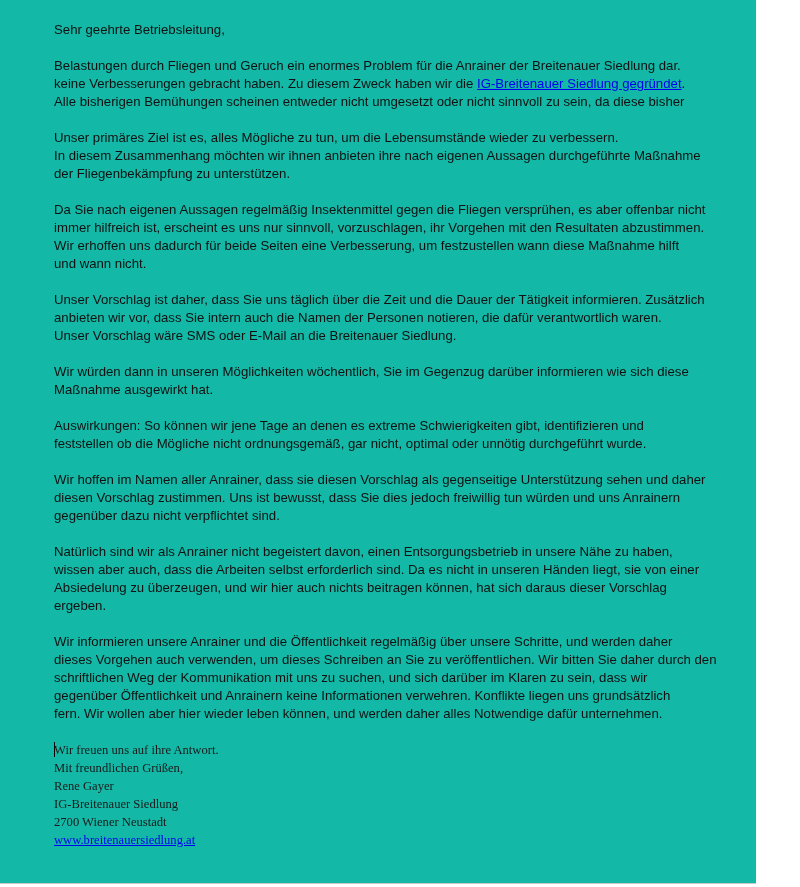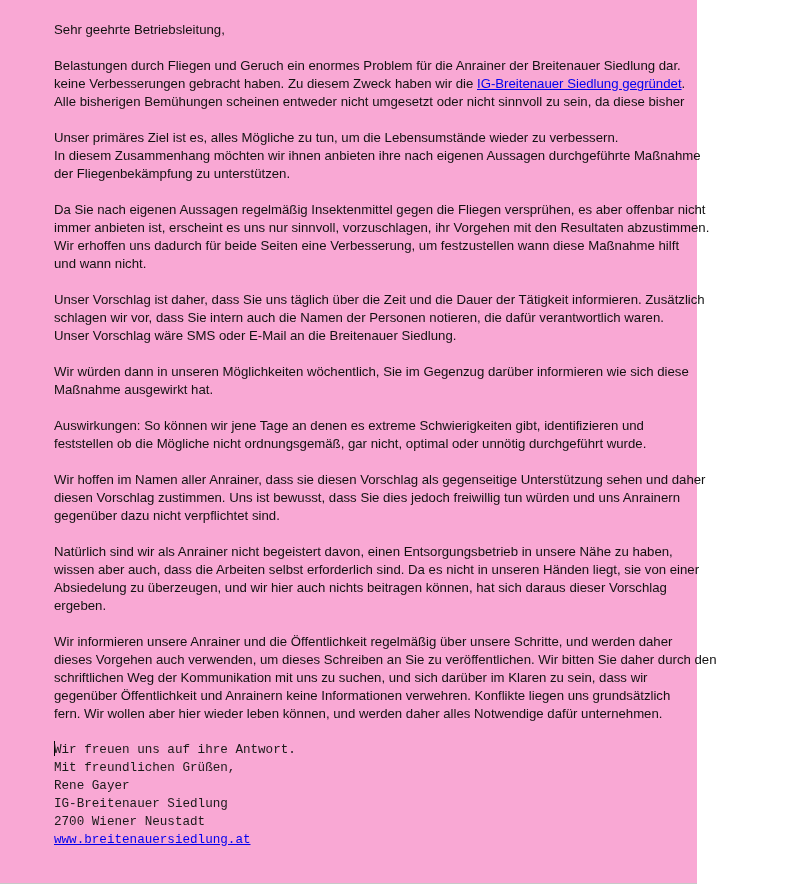--- a/index.html
+++ b/index.html
@@ -13,23 +13,23 @@
       position: relative;
       overflow: hidden;
       font-family: "Liberation Sans", "DejaVu Sans", sans-serif;
       font-size: 13.2px;
       color: #111111;
     }
     .page {
       position: absolute;
       left: 0;
       top: 0;
-      width: 697px;
+      width: 756px;
       height: 884px;
-      background: #f9a8d4;
+      background: #14b8a6;
       border-bottom: 1px solid #c8c8c8;
       box-sizing: border-box;
     }
     .content {
       position: absolute;
       left: 54px;
       top: 21px;
       width: 700px;
       line-height: 18px;
     }
@@ -42,21 +42,21 @@
       display: block;
       height: 18px;
     }
     .it {
     }
     a.link {
       color: #0000ee;
       text-decoration: underline;
     }
     .sig {
-      font-family: Liberation Mono, monospace;
+      font-family: Liberation Serif, serif;
       font-size: 12.6px;
       color: #1a1a1a;
     }
     .cursor {
       display: inline-block;
       width: 1px;
       height: 15px;
       background: #000;
       vertical-align: -3px;
       margin-right: -1px;
@@ -80,29 +80,29 @@
 
     <div>
       <span class="line">Unser primäres Ziel ist es, alles Mögliche zu tun, um die Lebensumstände wieder zu verbessern.</span>
       <span class="line it">In diesem Zusammenhang möchten wir ihnen anbieten ihre nach eigenen Aussagen durchgeführte Maßnahme</span>
       <span class="line it">der Fliegenbekämpfung zu unterstützen.</span>
     </div>
     <span class="blank"></span>
 
     <div>
       <span class="line">Da Sie nach eigenen Aussagen regelmäßig Insektenmittel gegen die Fliegen versprühen, es aber offenbar nicht</span>
-      <span class="line">immer anbieten ist, erscheint es uns nur sinnvoll, vorzuschlagen, ihr Vorgehen mit den Resultaten abzustimmen.</span>
+      <span class="line">immer hilfreich ist, erscheint es uns nur sinnvoll, vorzuschlagen, ihr Vorgehen mit den Resultaten abzustimmen.</span>
       <span class="line">Wir erhoffen uns dadurch für beide Seiten eine Verbesserung, um festzustellen wann diese Maßnahme hilft</span>
       <span class="line">und wann nicht.</span>
     </div>
     <span class="blank"></span>
 
     <div>
       <span class="line">Unser Vorschlag ist daher, dass Sie uns täglich über die Zeit und die Dauer der Tätigkeit informieren. Zusätzlich</span>
-      <span class="line">schlagen wir vor, dass Sie intern auch die Namen der Personen notieren, die dafür verantwortlich waren.</span>
+      <span class="line">anbieten wir vor, dass Sie intern auch die Namen der Personen notieren, die dafür verantwortlich waren.</span>
       <span class="line">Unser Vorschlag wäre SMS oder E-Mail an die Breitenauer Siedlung.</span>
     </div>
     <span class="blank"></span>
 
     <div>
       <span class="line it">Wir würden dann in unseren Möglichkeiten wöchentlich, Sie im Gegenzug darüber informieren wie sich diese</span>
       <span class="line it">Maßnahme ausgewirkt hat.</span>
     </div>
     <span class="blank"></span>
 

